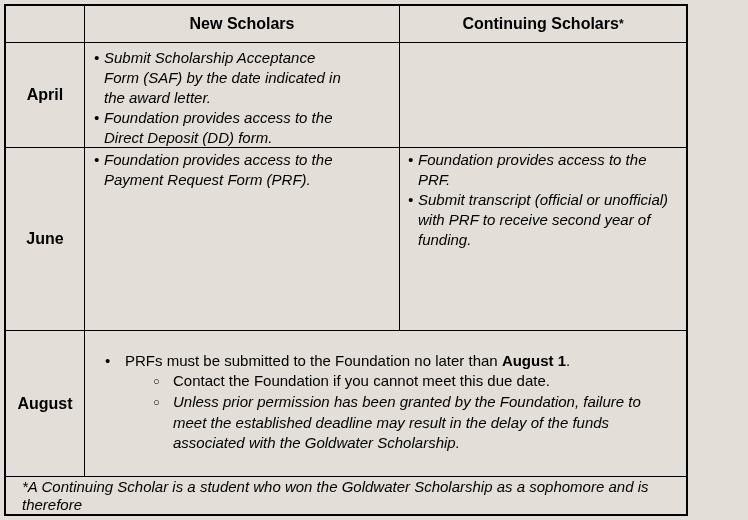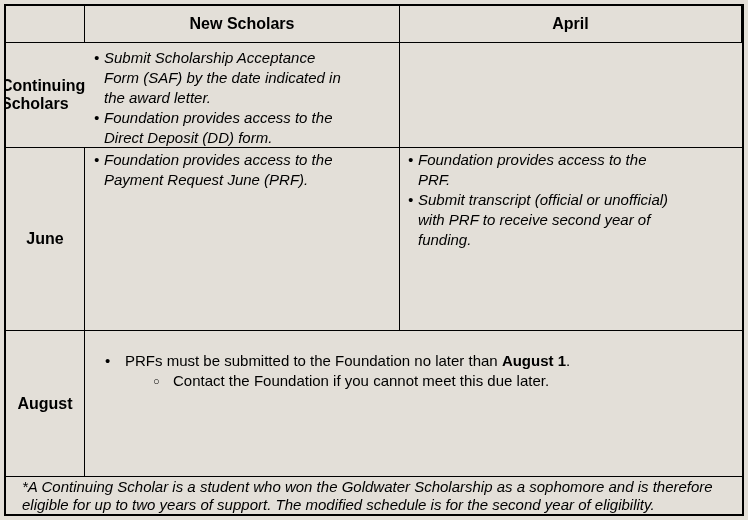--- a/index.html
+++ b/index.html
@@ -9,21 +9,21 @@
     height: 520px;
     background: #e3dfd8;
     overflow: hidden;
     font-family: "Liberation Sans", sans-serif;
     color: #000000;
   }
   .schedule-table {
     position: absolute;
     left: 4px;
     top: 4px;
-    width: 740px;
+    width: 684px;
     box-sizing: border-box;
     border: 2.5px solid #000000;
     display: grid;
     grid-template-columns: 79px 315px 1fr;
     grid-template-rows: 37px 105px 183px 146px 37px;
   }
   .cell {
     box-sizing: border-box;
     overflow: hidden;
   }
@@ -100,65 +100,70 @@
 </style>
 </head>
 <body>
 
 <div class="schedule-table">
 
   <div class="cell b-r b-b header-cell"></div>
   <div class="cell b-r b-b header-cell">
     <span>New Scholars</span>
   </div>
-  <div class="cell b-r b-b month-cell">April</div>
-
   <div class="cell b-b header-cell">
     <span>Continuing Scholars</span>
       <sup>*</sup>
   </div>
+
+  <div class="cell b-r b-b month-cell">April</div>
   <div class="cell b-r b-b content-cell ns-cell">
     <div class="item">
       <span class="marker">•</span><span class="txt">Submit Scholarship Acceptance
 Form (SAF) by the date indicated in
 the award letter.</span>
     </div>
     <div class="item">
       <span class="marker">•</span><span class="txt">Foundation provides access to the
 Direct Deposit (DD) form.</span>
     </div>
   </div>
   <div class="cell b-b content-cell"></div>
 
   <div class="cell b-r b-b month-cell">June</div>
   <div class="cell b-r b-b content-cell ns-cell june-pad">
     <div class="item">
       <span class="marker">•</span><span class="txt">Foundation provides access to the
-Payment Request June (PRF).</span>
+Payment Request Form (PRF).</span>
     </div>
   </div>
   <div class="cell b-b content-cell cs-cell june-pad">
     <div class="item">
       <span class="marker">•</span><span class="txt">Foundation provides access to the
 PRF.</span>
     </div>
     <div class="item">
       <span class="marker">•</span><span class="txt">Submit transcript (official or unofficial)
 with PRF to receive second year of
 funding.</span>
     </div>
   </div>
 
   <div class="cell b-r b-b month-cell">August</div>
   <div class="cell b-b august-cell aug-content">
     <div class="aug-main">
       <span class="marker">•</span><span>PRFs must be submitted to the Foundation no later than </span><b>August 1</b><span>.</span>
     </div>
     <div class="aug-sub">
-      <span class="marker">○</span><span class="txt">Contact the Foundation if you cannot meet this due later.</span>
+      <span class="marker">○</span><span class="txt">Contact the Foundation if you cannot meet this due date.</span>
+    </div>
+    <div class="aug-sub italic">
+      <span class="marker">○</span><span class="txt">Unless prior permission has been granted by the Foundation, failure to
+meet the established deadline may result in the delay of the funds
+associated with the Goldwater Scholarship.</span>
     </div>
   </div>
 
   <div class="cell footnote-cell">
     <span class="txt">*A Continuing Scholar is a student who won the Goldwater Scholarship as a sophomore and is therefore
 eligible for up to two years of support. The modified schedule is for the second year of eligibility.</span>
   </div>
 
 </div>
 

